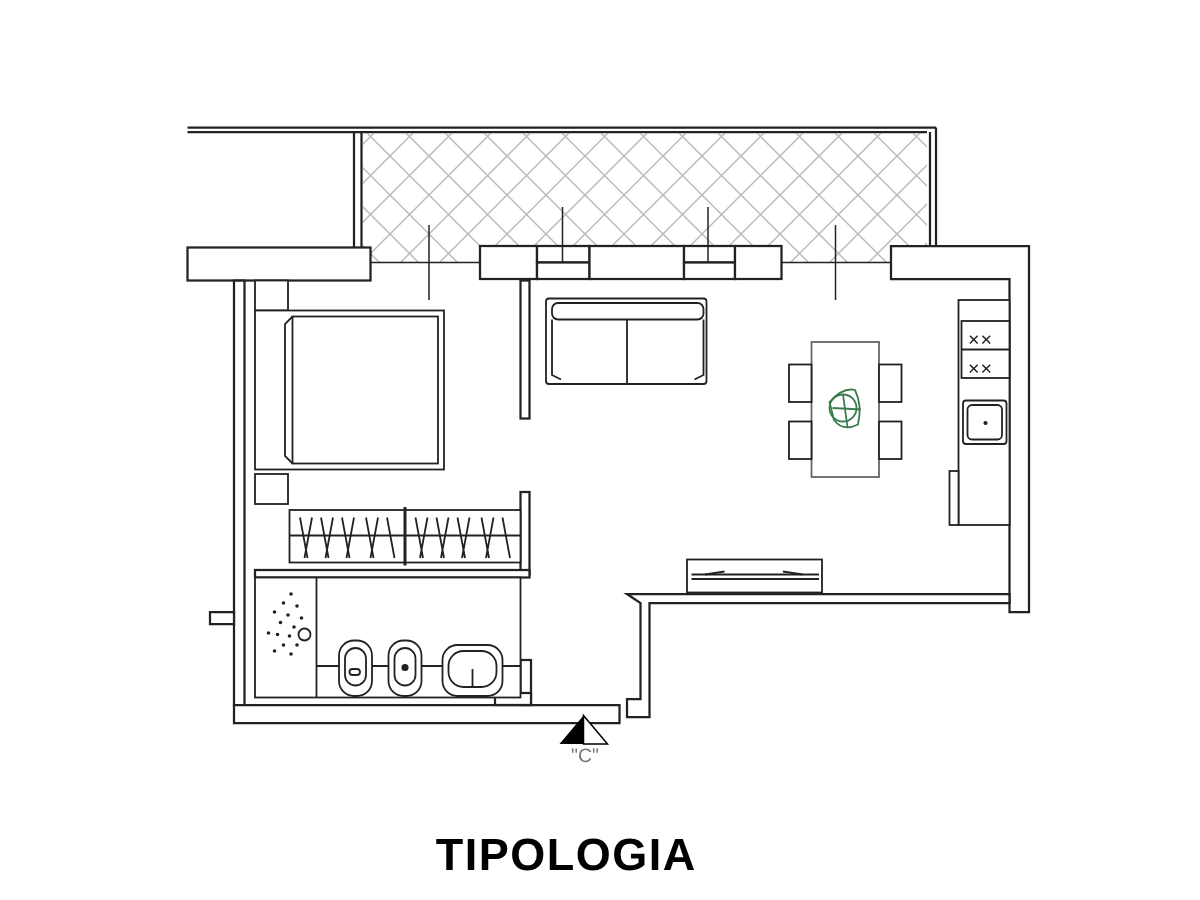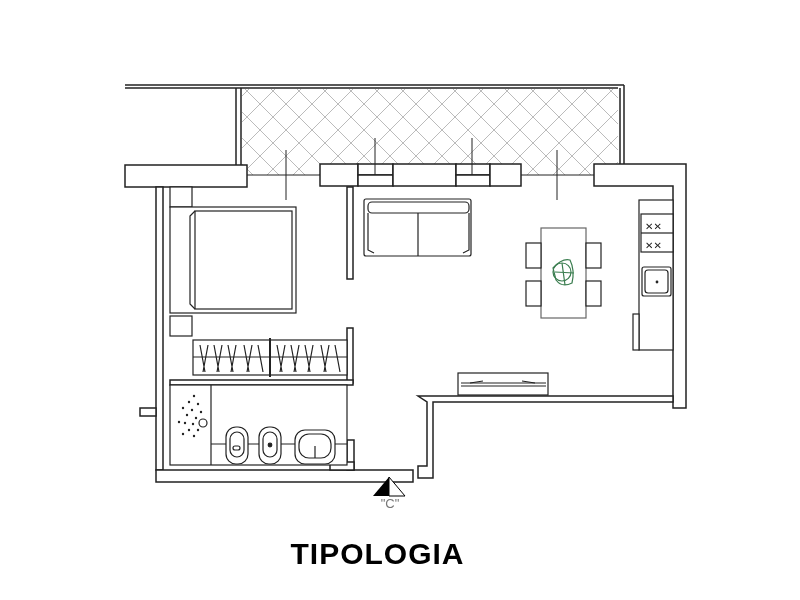--- a/index.html
+++ b/index.html
@@ -1,19 +1,19 @@
 <!DOCTYPE html>
 <html><head>
 <meta charset="utf-8">
 <style>
   html, body { margin: 0; padding: 0; background: #ffffff; }
   body { width: 800px; height: 600px; position: relative; overflow: hidden; font-family: "Liberation Sans", sans-serif; }
   #plan { position: absolute; left: 0; top: 0; width: 800px; height: 600px; }
   .title {
-    position: absolute; left: 280px; top: 537px; width: 195px; text-align: center;
+    position: absolute; left: 280px; top: 554px; width: 195px; text-align: center;
     font-family: "Liberation Sans", sans-serif; font-weight: bold; font-size: 30px;
     letter-spacing: 1px; color: #000;
   }
   .marker-label {
     position: absolute; left: 372px; top: 496px; width: 36px; text-align: center;
     font-family: "Liberation Sans", sans-serif; font-size: 13px; color: #777;
   }
 </style>
 </head>
 <body>

